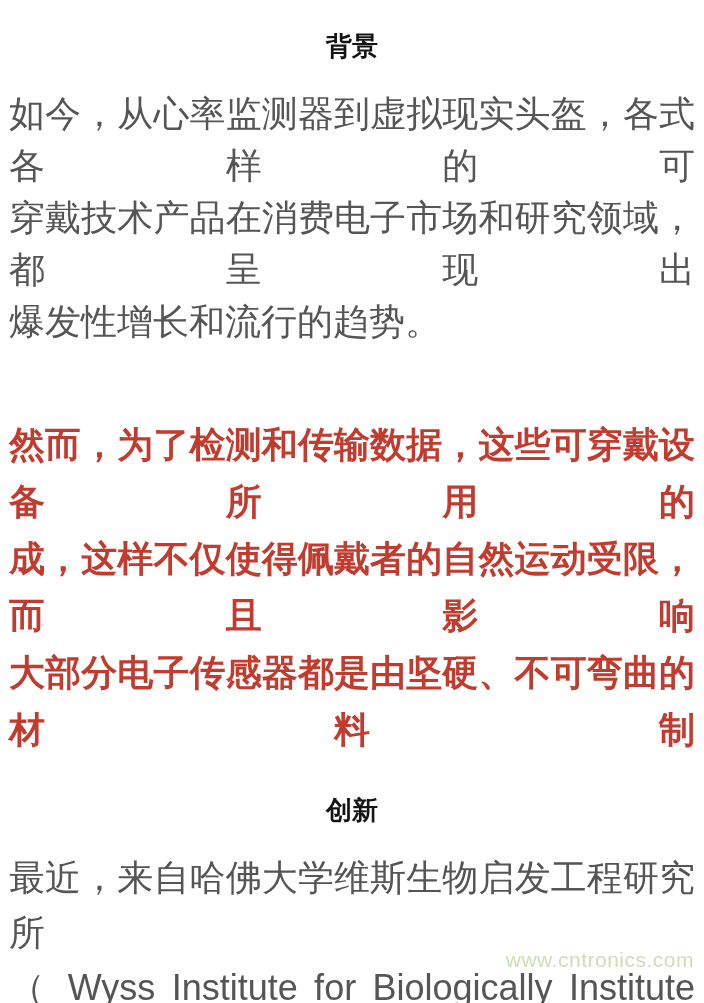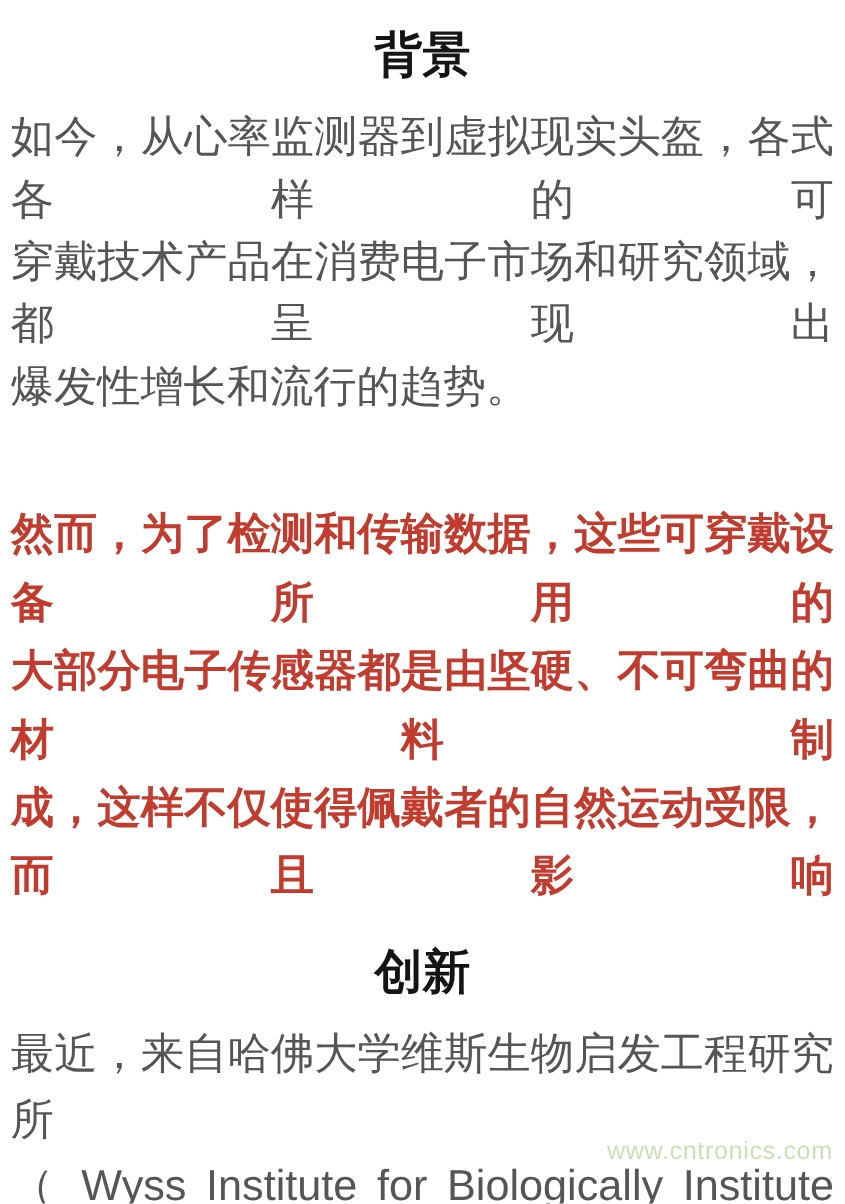--- a/index.html
+++ b/index.html
@@ -17,21 +17,21 @@
     background: var(--bg-color);
     font-family: "Liberation Sans", "DejaVu Sans", sans-serif;
     position: relative;
     overflow: hidden;
   }
   .article {
     padding: 22px 9px 0 9px;
   }
   .heading {
     margin: 0;
-    font-size: 40px;
+    font-size: 26px;
     line-height: 48px;
     font-weight: bold;
     color: var(--heading-color);
     text-align: center;
   }
   .heading.second { margin-top: 28px; }
   .para {
     font-size: 36px;
     color: var(--body-color);
   }
@@ -67,22 +67,22 @@
   <h1 class="heading">背景</h1>
 
   <div class="para para-intro">
       <div class="line"><span>如今，从心率监测器到虚拟现实头盔，各式各样的可</span></div>
       <div class="line"><span>穿戴技术产品在消费电子市场和研究领域，都呈现出</span></div>
       <div class="line last"><span>爆发性增长和流行的趋势。</span></div>
     </div>
 
   <div class="para para-problem">
       <div class="line"><span>然而，为了检测和传输数据，这些可穿戴设备所用的</span></div>
+      <div class="line"><span>成，这样不仅使得佩戴者的自然运动受限，而且影响</span></div>
       <div class="line"><span>大部分电子传感器都是由坚硬、不可弯曲的材料制</span></div>
-      <div class="line"><span>成，这样不仅使得佩戴者的自然运动受限，而且影响</span></div>
     </div>
 
   <h1 class="heading second">创新</h1>
 
   <div class="para para-innovation">
       <div class="line"><span>最近，来自哈佛大学维斯生物启发工程研究所</span></div>
       <div class="line"><span>（ Wyss Institute for Biologically Institute</span></div>
       <div class="line"><span>Engineering） 和约翰·保尔森工程和应用科学学院</span></div>
     </div>
 

